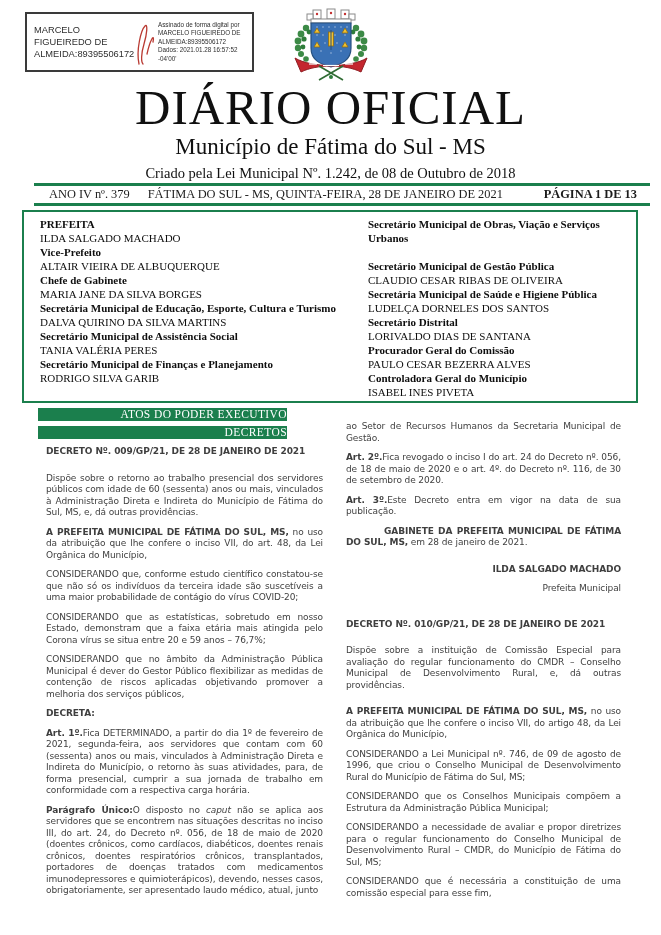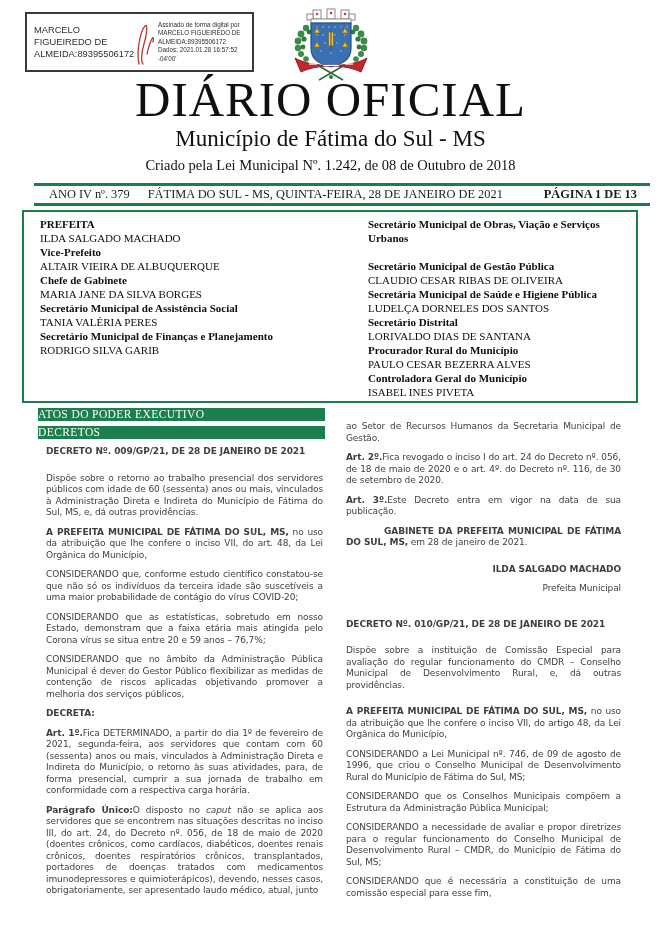--- a/index.html
+++ b/index.html
@@ -14,21 +14,21 @@
     display:flex;align-items:center;
     font-family:"Liberation Sans",sans-serif;color:#2e2e2e;background:#fff;
   }
   .sig-name{width:100px;padding-left:7px;font-size:9.3px;line-height:12px;}
   .sig-scribble{width:24px;height:48px;position:relative;flex:0 0 auto;}
   .sig-scribble svg{position:absolute;left:-2px;top:2px;}
   .sig-details{flex:1;font-size:6.3px;line-height:8.4px;padding-right:3px;}
   
   .coa{position:absolute;left:50%;top:6px;transform:translateX(-50%);}
   
-  .title-block{position:absolute;left:0;top:74px;width:661px;text-align:center;}
+  .title-block{position:absolute;left:0;top:82px;width:661px;text-align:center;}
   .paper-title{font-size:49px;line-height:52px;letter-spacing:1px;font-weight:400;}
   .paper-subtitle{font-size:23px;line-height:26px;margin-top:0px;}
   .paper-law{font-size:14.5px;line-height:17px;margin-top:5px;}
   
   .edition-band{
     position:absolute;left:34px;top:183px;width:616px;box-sizing:border-box;
     border-top:3px solid var(--green);border-bottom:3px solid var(--green);
     padding:1px 0 2px 0;
   }
   .edition-row{display:flex;align-items:baseline;font-size:12.4px;line-height:14px;color:#1c1c1c;}
@@ -40,22 +40,22 @@
     position:absolute;left:22px;top:210px;width:616px;height:193px;box-sizing:border-box;
     border:2px solid var(--green);padding:5px 14px 4px 16px;
     display:flex;background:#fff;gap:32px;
   }
   .off-col{font-size:11px;line-height:14px;color:#0e0e0e;}
   .off-col.left{width:296px;flex:0 0 auto;}
   .off-col.right{flex:1;}
   .off-title{font-weight:700;}
   
   .section-bar{
-    position:absolute;left:38px;width:287px;height:13px;background:var(--green);
-    color:#ffffff;text-align:left;font-size:11.5px;line-height:13px;letter-spacing:.4px;
+    position:absolute;left:38px;width:249px;height:13px;background:var(--green);
+    color:#ffffff;text-align:right;font-size:11.5px;line-height:13px;letter-spacing:.4px;
   }
   #bar-executive{top:408px;}
   #bar-decrees{top:426px;}
   
   .body-col{
     position:absolute;width:293px;
     font-family:"DejaVu Sans","Liberation Sans",sans-serif;
     font-size:9px;line-height:11.5px;letter-spacing:-0.1px;
     color:#3f3f3f;text-align:justify;
   }
@@ -200,20 +200,24 @@
         </div>
         <div>
           <div class="off-title">Vice-Prefeito</div>
           <div class="off-name">ALTAIR VIEIRA DE ALBUQUERQUE</div>
         </div>
         <div>
           <div class="off-title">Chefe de Gabinete</div>
           <div class="off-name">MARIA JANE DA SILVA BORGES</div>
         </div>
         <div>
+          <div class="off-title">Secretária Municipal de Educação, Esporte, Cultura e Turismo</div>
+          <div class="off-name">DALVA QUIRINO DA SILVA MARTINS</div>
+        </div>
+        <div>
           <div class="off-title">Secretário Municipal de Assistência Social</div>
           <div class="off-name">TANIA VALÉRIA PERES</div>
         </div>
         <div>
           <div class="off-title">Secretário Municipal de Finanças e Planejamento</div>
           <div class="off-name">RODRIGO SILVA GARIB</div>
         </div>
       </div>
     <div class="off-col right" id="officials-right">
         <div>
@@ -226,21 +230,21 @@
         </div>
         <div>
           <div class="off-title">Secretária Municipal de Saúde e Higiene Pública</div>
           <div class="off-name">LUDELÇA DORNELES DOS SANTOS</div>
         </div>
         <div>
           <div class="off-title">Secretário Distrital</div>
           <div class="off-name">LORIVALDO DIAS DE SANTANA</div>
         </div>
         <div>
-          <div class="off-title">Procurador Rural do Município</div>
+          <div class="off-title">Procurador Geral do Comissão</div>
           <div class="off-name">PAULO CESAR BEZERRA ALVES</div>
         </div>
         <div>
           <div class="off-title">Controladora Geral do Município</div>
           <div class="off-name">ISABEL INES PIVETA</div>
         </div>
       </div>
   </div>
 
   <div class="section-bar" id="bar-executive">ATOS DO PODER EXECUTIVO</div>

